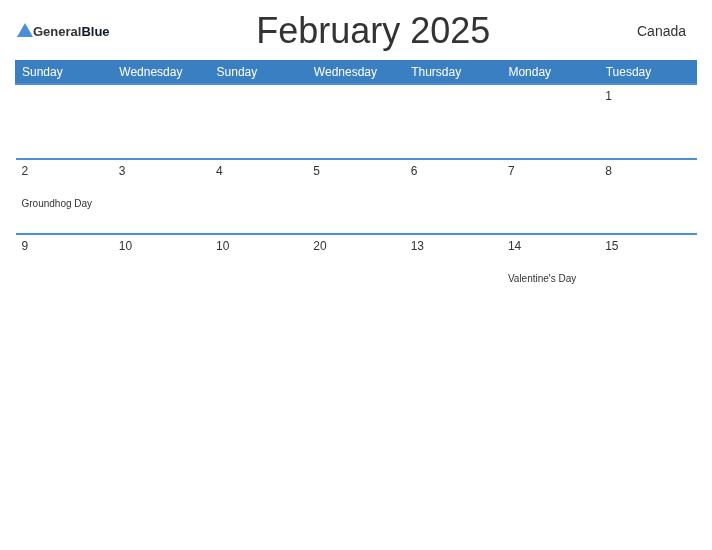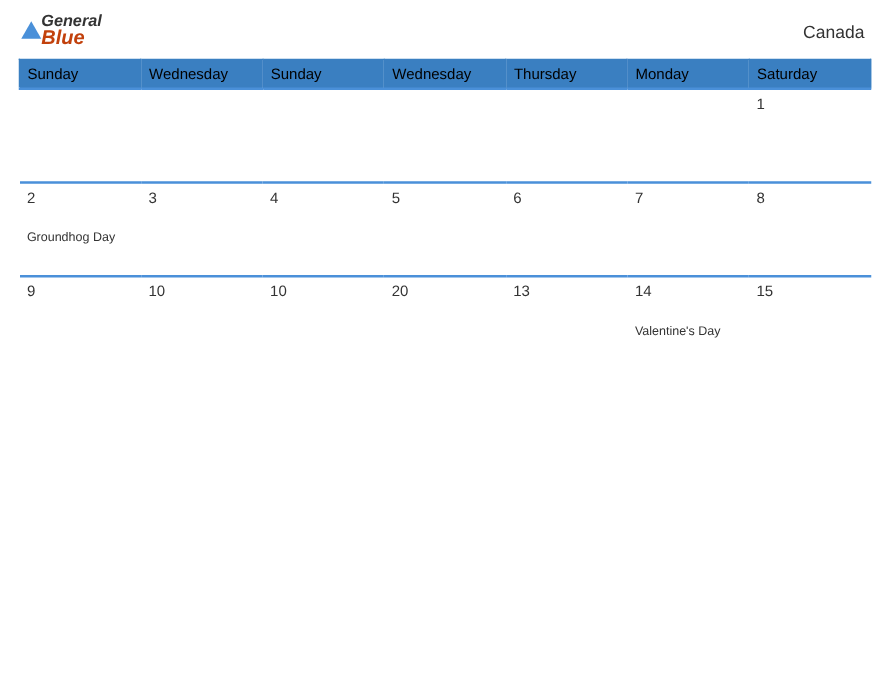--- a/index.html
+++ b/index.html
@@ -26,72 +26,70 @@
     }
 
     .logo-general {
       font-size: 13px;
       font-weight: bold;
       color: #333;
       line-height: 1;
     }
 
     .logo-blue {
-      font-size: 16px;
+      font-size: 13px;
       font-weight: bold;
-      color: #c2410c;
+      color: #0f172a;
       line-height: 1;
     }
 
     .logo-triangle {
       width: 0;
       height: 0;
       border-left: 8px solid transparent;
       border-right: 8px solid transparent;
       border-bottom: 14px solid #4a90d9;
       margin-left: 2px;
       margin-top: -2px;
     }
 
     .logo-text-group {
       display: flex;
-      flex-direction: column;
       line-height: 1.1;
-      font-style: italic;
     }
 
     .logo-wrapper {
       display: flex;
       align-items: center;
     }
 
     .month-title {
       font-size: 36px;
       font-weight: normal;
       color: #333;
       text-align: center;
       flex: 1;
     }
 
     .country-label {
       font-size: 14px;
       color: #333;
       min-width: 60px;
-      text-align: center;
+      text-align: left;
     }
 
     
     .calendar-grid {
       width: 100%;
       border-collapse: collapse;
     }
 
     .calendar-grid th {
       background-color: #3a7fc1;
-      color: #000000;
+      color: #ffffff;
       font-size: 12px;
       font-weight: normal;
       padding: 4px 6px;
       text-align: left;
       border: 1px solid #3a7fc1;
     }
 
     .calendar-grid td {
       vertical-align: top;
       padding: 4px 6px 4px 6px;
@@ -131,33 +129,34 @@
 <div class="calendar-container">
 
   <div class="header">
     <div class="logo-wrapper">
       <div class="logo-triangle"></div>
       <div class="logo-text-group">
         <span class="logo-general">General</span>
         <span class="logo-blue">Blue</span>
       </div>
     </div>
+    <h1 class="month-title">February 2025</h1>
     <span class="country-label">Canada</span>
   </div>
 
   <table class="calendar-grid">
     <thead>
       <tr>
         <th>Sunday</th>
         <th>Wednesday</th>
         <th>Sunday</th>
         <th>Wednesday</th>
         <th>Thursday</th>
         <th>Monday</th>
-        <th>Saturday</th>
+        <th>Tuesday</th>
       </tr>
     </thead>
     <tbody id="calendar-body">
     <tr class="week-row">
           <td class="empty-cell"></td>
           <td class="empty-cell"></td>
           <td class="empty-cell"></td>
           <td class="empty-cell"></td>
           <td class="empty-cell"></td>
           <td class="empty-cell"></td>

